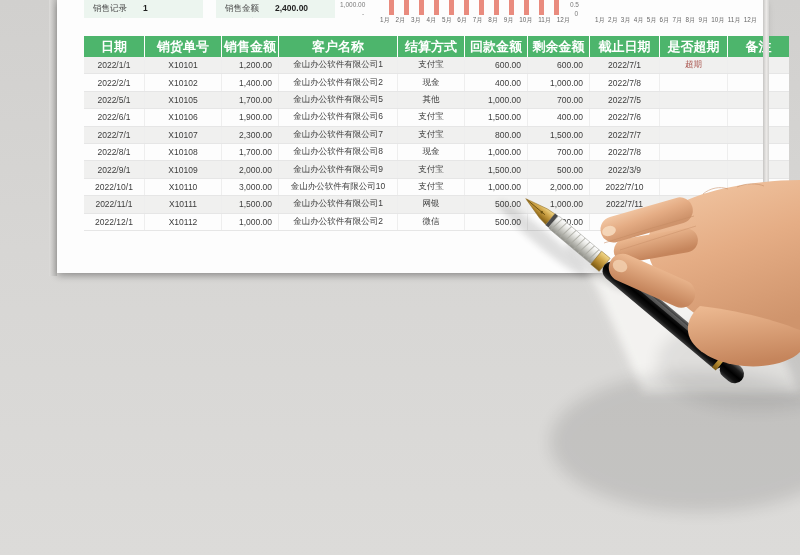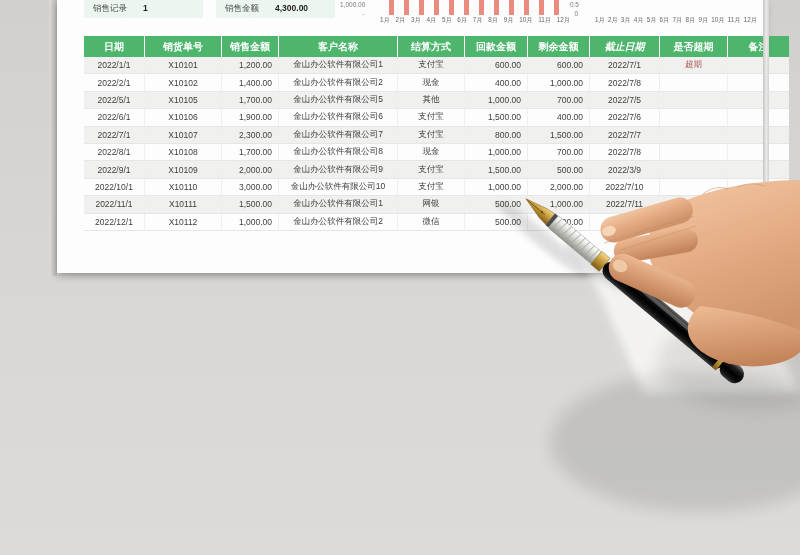--- a/index.html
+++ b/index.html
@@ -44,21 +44,21 @@
   .bars{position:absolute;left:44px;right:16px;top:0;height:15px;
     display:flex;align-items:flex-end;justify-content:space-around;}
   .bar{width:5px;background:var(--salmon);}
   .month-labels{position:absolute;top:16px;display:flex;justify-content:space-between;
     font-size:6.3px;color:#666;white-space:nowrap;}
   .ml-1{left:40px;right:10px;}
   .ml-2{left:4px;right:4px;}
   
   table.sales{position:absolute;left:27px;top:36px;width:656px;border-collapse:collapse;
     table-layout:fixed;font-size:8.5px;color:#3d3d3d;}
-  table.sales thead th{background:var(--green);color:#fff;font-weight:bold;font-size:10px;
+  table.sales thead th{background:var(--green);color:#fff;font-weight:bold;font-size:13px;
     height:21px;padding:0 2px;border-right:1px solid rgba(255,255,255,0.38);white-space:nowrap;overflow:hidden;}
   table.sales thead th:last-child{border-right:none;}
   table.sales tbody td{height:16.4px;padding:0 6px;border-bottom:1px solid #e6e6e6;
     border-right:1px solid #eeeeee;white-space:nowrap;overflow:hidden;}
   table.sales tbody td:last-child{border-right:none;}
   table.sales tbody tr:nth-child(odd){background:#f0f0ef;}
   table.sales tbody tr:nth-child(even){background:#fdfdfd;}
   td.num{text-align:right;}
   td.ctr{text-align:center;}
   td.overdue{color:var(--overdue);}
@@ -80,21 +80,21 @@
             <span class="kpi-value">1</span>
           </div>
           <div class="kpi-row">
             <span class="kpi-label">销售金额</span>
             <span class="kpi-value">1,700.00</span>
           </div>
         </div>
         <div class="kpi-card" style="background: rgb(236, 245, 239);">
           <div class="kpi-row">
             <span class="kpi-label">销售金额</span>
-            <span class="kpi-value">4,300.00</span>
+            <span class="kpi-value">2,400.00</span>
           </div>
           <div class="kpi-row">
             <span class="kpi-label">回款金额</span>
             <span class="kpi-value">900.00</span>
           </div>
         </div>
       </div>
 
     <div class="chart chart-1">
       <span class="axis-tick yt1">1,000.00</span>
@@ -152,21 +152,21 @@
   <table class="sales">
     <thead>
       <tr>
           <th style="width: 56px;">日期</th>
           <th style="width: 72px;">销货单号</th>
           <th style="width: 52px;">销售金额</th>
           <th style="width: 114px;">客户名称</th>
           <th style="width: 62px;">结算方式</th>
           <th style="width: 58px;">回款金额</th>
           <th style="width: 57px;">剩余金额</th>
-          <th style="width: 65px; font-style: italic;">截止日期</th>
+          <th style="width: 65px;">截止日期</th>
           <th style="width: 63px;">是否超期</th>
           <th style="width: 57px;">备注</th>
         </tr>
     </thead>
     <tbody>
         <tr>
           <td class="ctr">2022/1/1</td>
           <td class="ctr">X10101</td>
           <td class="num">1,200.00</td>
           <td class="ctr">金山办公软件有限公司1</td>

